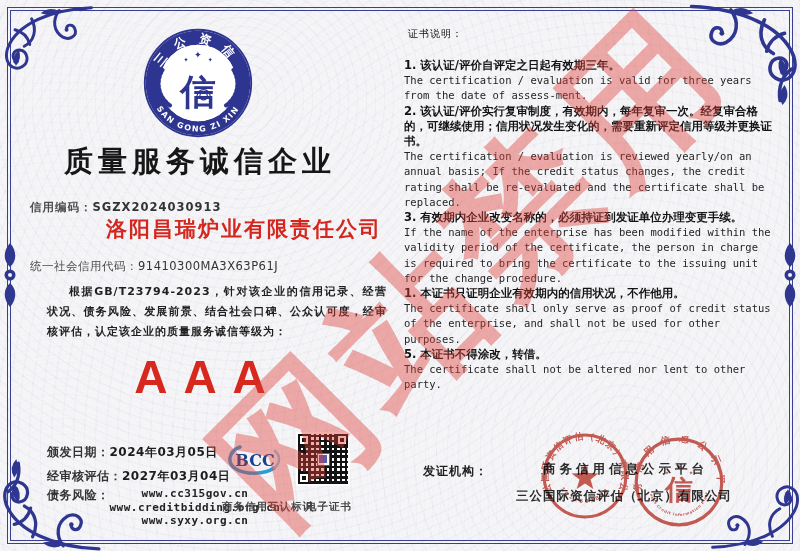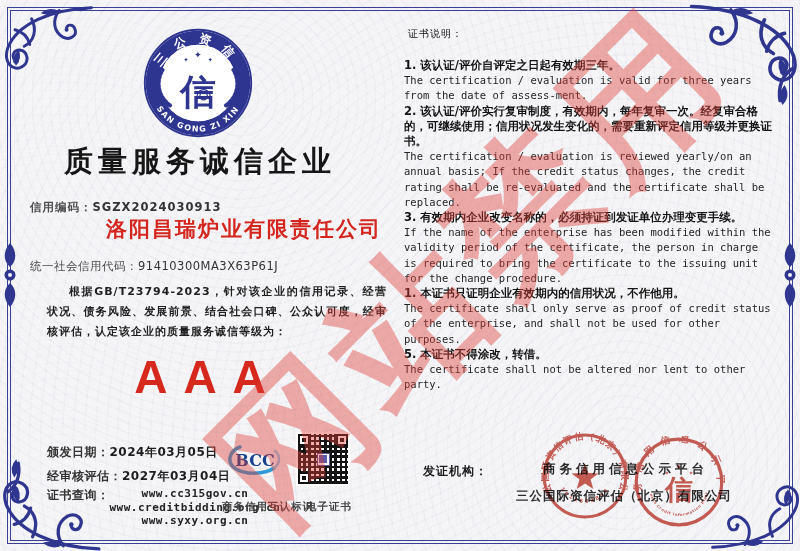--- a/index.html
+++ b/index.html
@@ -212,21 +212,21 @@
 
   <div class="rating">AAA</div>
 
   <div class="fl-row row-issue">
     <span class="lbl">颁发日期：</span><span>2024年03月05日</span>
   </div>
   <div class="fl-row row-valid">
     <span class="lbl">经审核评估：</span><span>2027年03月04日</span>
   </div>
   <div class="fl-row row-query">
-    <span class="lbl">证书查询：</span>
+    <span class="lbl">债务风险：</span>
     <div class="urls">
       <div>www.cc315gov.cn</div>
       <div>www.creditbidding.org.cn</div>
       <div>www.syxy.org.cn</div>
     </div>
   </div>
 
   <svg class="bcc" viewBox="0 0 60 40">
     <path d="M16,7 C5,11 2,23 12,29 C21,34.5 40,35 50,28" fill="none" stroke="#2f9ad6" stroke-width="3.5" stroke-linecap="round"></path>
     <path d="M50,28 C56,24 57,16 51,11" fill="none" stroke="#8ec9ea" stroke-width="2.5" stroke-linecap="round"></path>

